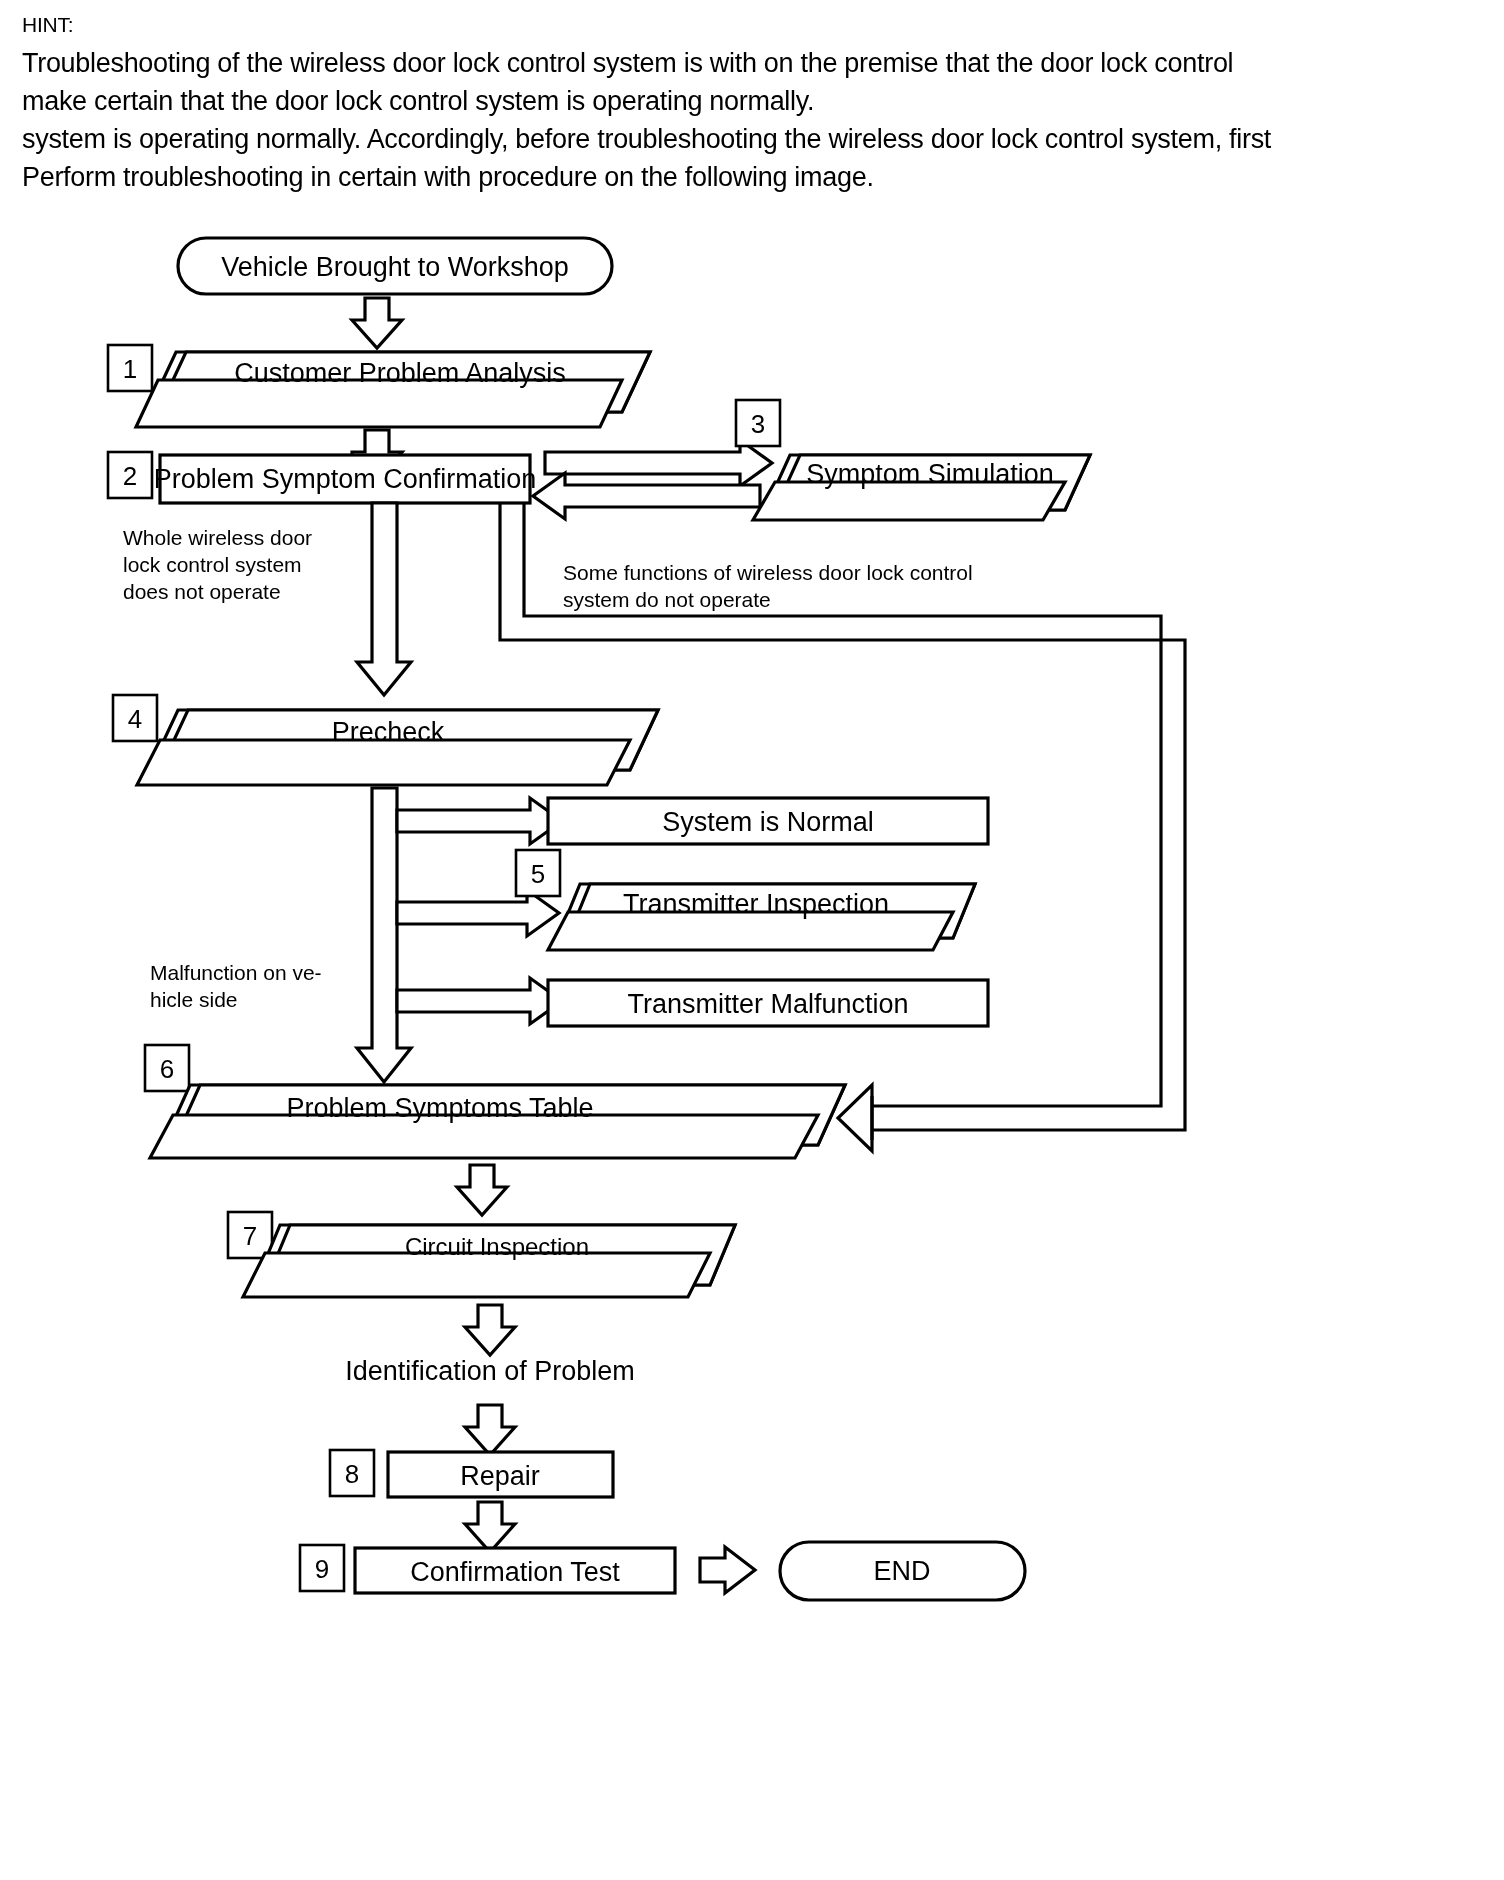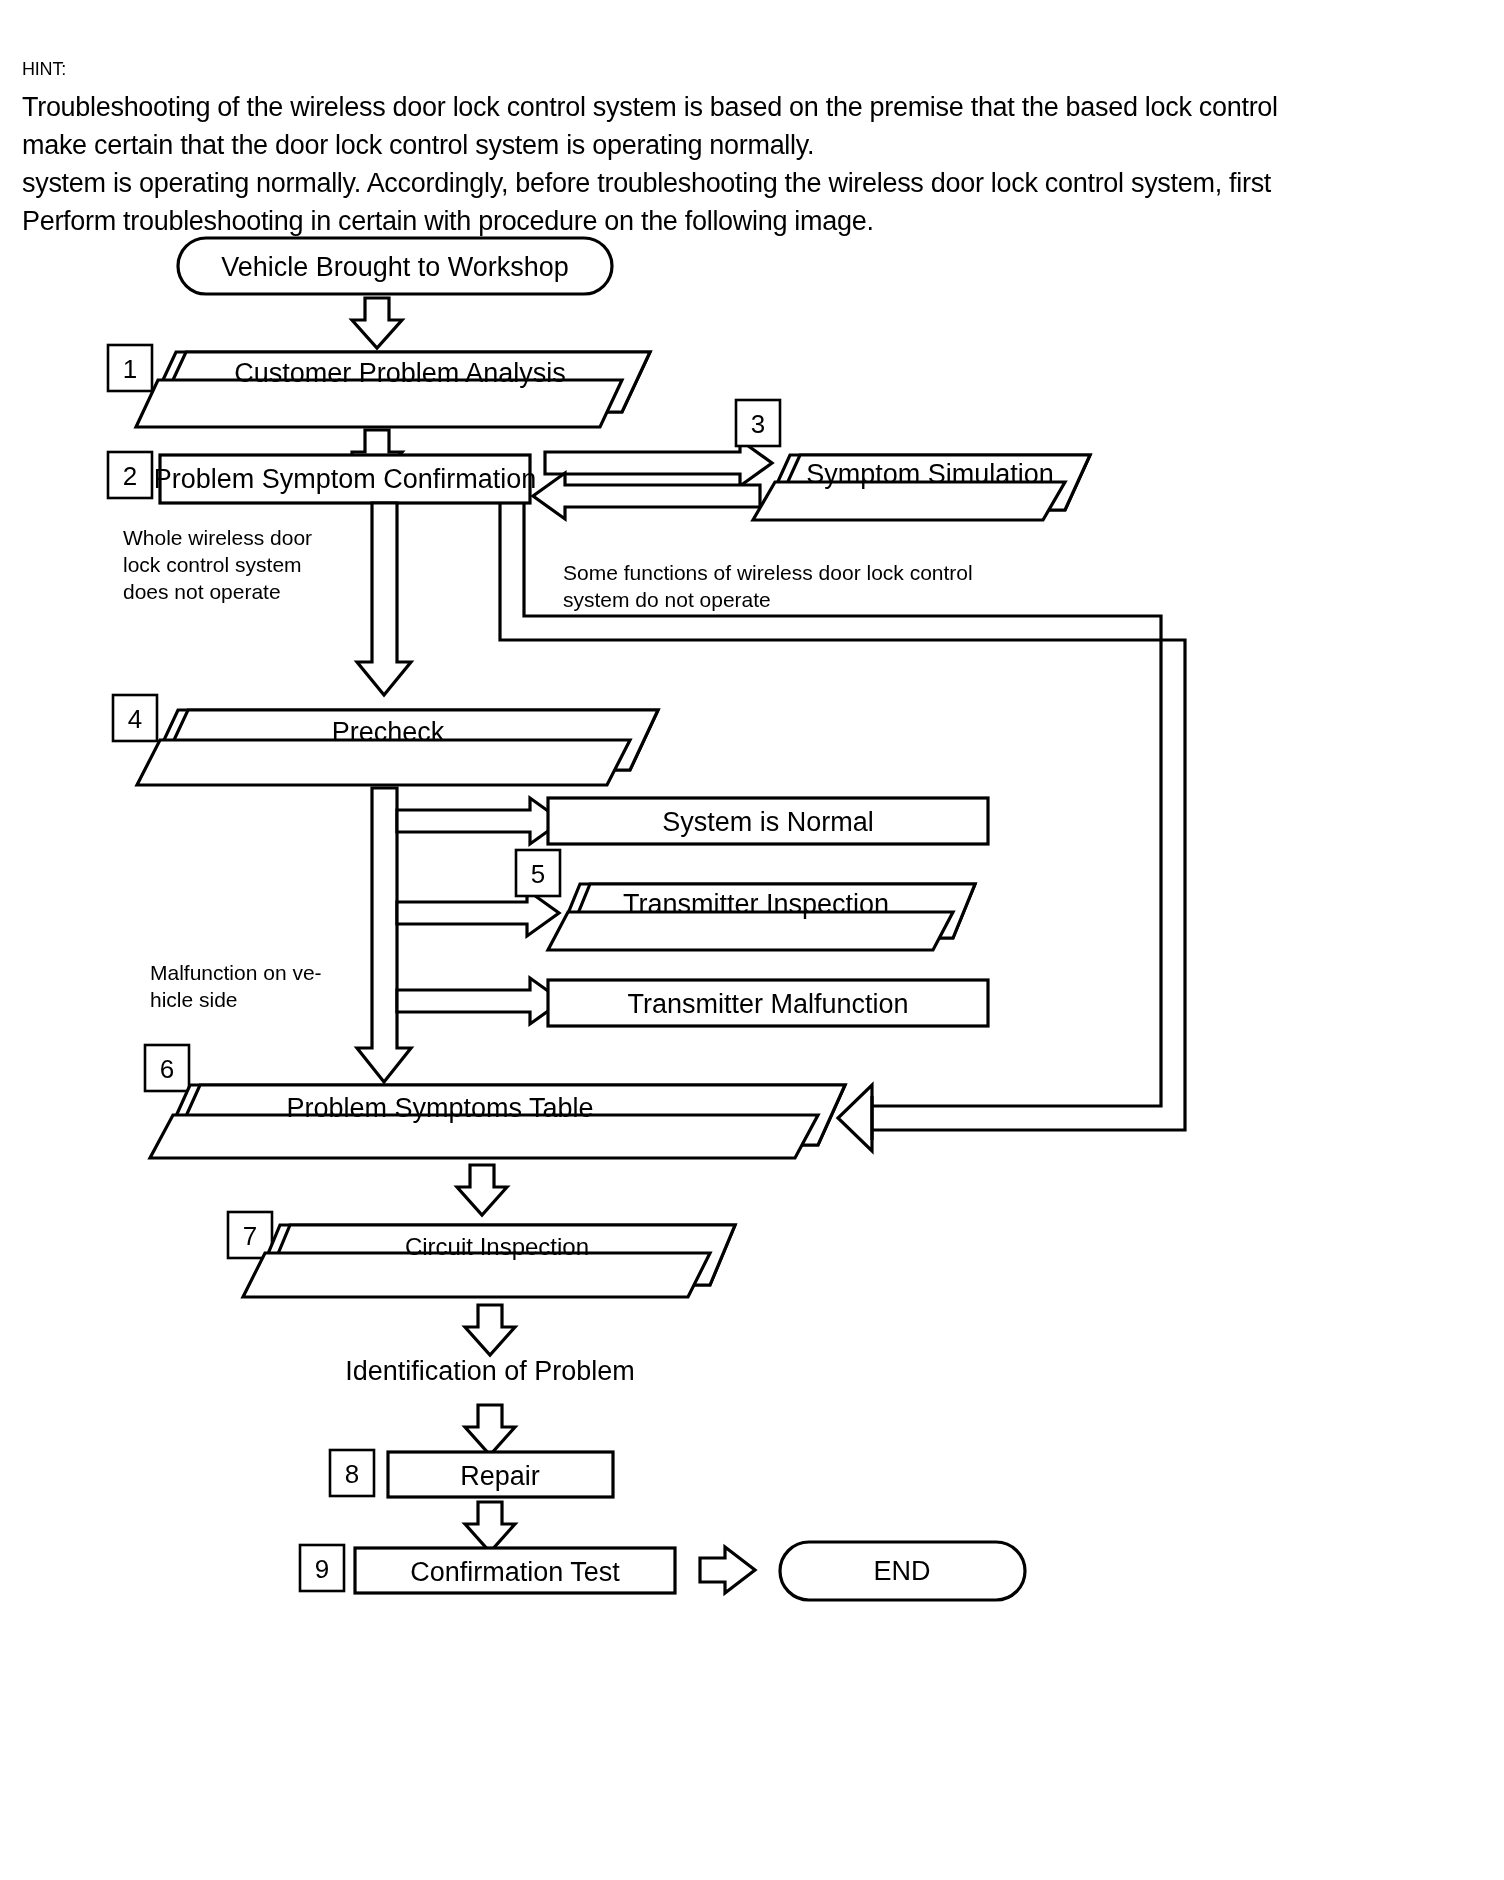--- a/index.html
+++ b/index.html
@@ -21,25 +21,24 @@
     height: 1880px;
   }
   
   #hint-block {
     position: absolute;
     left: 22px;
     top: 6px;
     width: 1460px;
   }
   #hint-block .hint-label {
-    font-size: 18px;
+    font-size: 21px;
     line-height: 38px;
     letter-spacing: -0.2px;
     white-space: nowrap;
-    margin-top: 44px;
   }
   #hint-block .hint-line {
     font-size: 27px;
     line-height: 38px;
     letter-spacing: -0.3px;
     white-space: nowrap;
   }
   
   #flow-svg {
     position: absolute;
@@ -64,21 +63,21 @@
                   stroke-linejoin: miter; }
   .line         { fill: none; stroke: #000000; stroke-width: 3.2; }
 </style>
 </head>
 <body>
 
 <div id="page">
 
   <div id="hint-block">
     <div class="hint-label">HINT:</div>
-    <div class="hint-line">Troubleshooting of the wireless door lock control system is based on the premise that the based lock control</div>
+    <div class="hint-line">Troubleshooting of the wireless door lock control system is with on the premise that the door lock control</div>
     <div class="hint-line">make certain that the door lock control system is operating normally.</div>
     <div class="hint-line">system is operating normally. Accordingly, before troubleshooting the wireless door lock control system, first</div>
     <div class="hint-line">Perform troubleshooting in certain with procedure on the following image.</div>
   </div>
 
   <svg id="flow-svg" viewBox="0 0 1504 1690">
 
     <g>
       <rect class="shape" x="178" y="48" width="434" height="56" rx="28" ry="28"></rect>
       <text class="node-label" x="395" y="86" text-anchor="middle">Vehicle Brought to Workshop</text>

